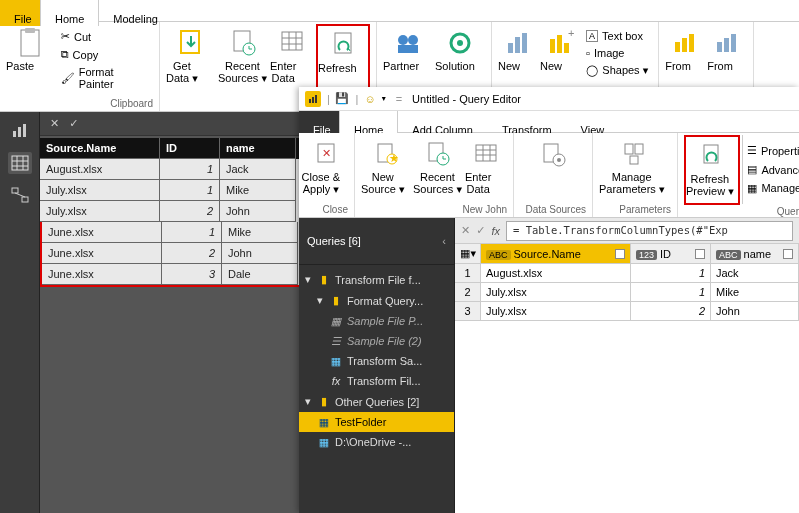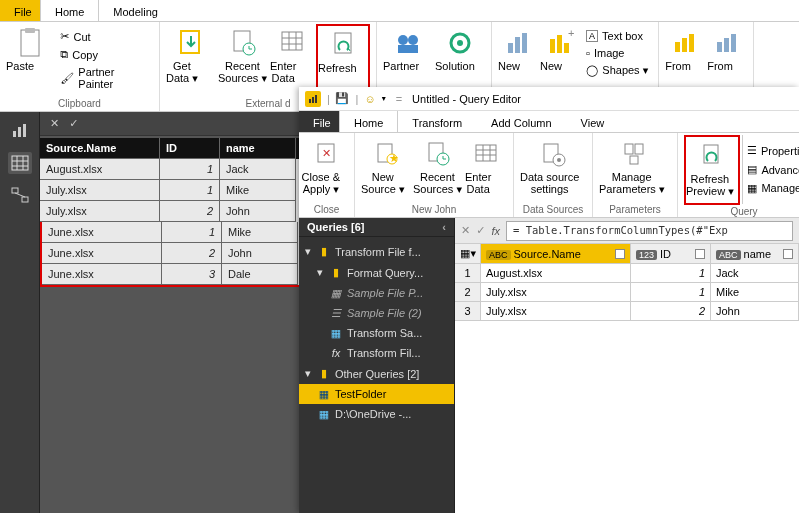--- a/index.html
+++ b/index.html
@@ -1,29 +1,29 @@
 <!DOCTYPE html>
 <html><head>
 <meta charset="utf-8">
 <style>
   * { box-sizing: border-box; font-family: "Segoe UI", Arial, sans-serif; font-size: 11px; margin: 0; padding: 0; }
   body { width: 799px; height: 513px; background: #fff; overflow: hidden; position: relative; }
 
   
   .pbi-main { position: absolute; inset: 0; background: #f3f2f1; }
   .pbi-tabs { height: 22px; background: #fff; border-bottom: 1px solid #ccc; display: flex; }
-  .pbi-tab { padding: 6px 14px; cursor: default; border-right: 1px solid transparent; }
+  .pbi-tab { padding: 13px 14px; cursor: default; border-right: 1px solid transparent; }
   .pbi-tab.file { background: #f3c000; color: #000; font-weight: 400; width: 40px; text-align: center; }
   .pbi-tab.file.dark { background: #333; color: #fff; }
   .pbi-tab.active { background: #fff; border-left: 1px solid #ccc; border-right: 1px solid #ccc; }
 
   .pbi-ribbon { height: 90px; background: #fff; border-bottom: 1px solid #ccc; display: flex; }
   .rgroup { border-right: 1px solid #ddd; padding: 2px 6px 0 6px; display: flex; flex-direction: column; align-items: center; }
   .rgroup .items { display: flex; gap: 2px; align-items: flex-start; }
-  .rgroup .lbl { font-size: 10px; color: #666; text-align: center; height: 14px; line-height: 14px; width: 100%; }
+  .rgroup .lbl { font-size: 10px; color: #666; text-align: right; height: 14px; line-height: 14px; width: 100%; }
   .rbtn-big { width: 50px; text-align: center; padding: 2px 0; }
   .rbtn-big .ic { height: 34px; display: flex; align-items: center; justify-content: center; }
   .rbtn-big .tx { font-size: 10.5px; line-height: 12px; height: 28px; display: flex; align-items: flex-start; justify-content: flex-start; }
   .rbtn-big .tx span { display: block; }
   .rbtn-sm { display: flex; align-items: center; gap: 4px; padding: 2px 4px; font-size: 10.5px; }
   .ic svg { display: block; }
 
   .red-box { border: 2px solid #d00; }
 
   
@@ -44,21 +44,21 @@
 
   
   .qe { position: absolute; top: 87px; left: 299px; right: 0; bottom: 0; background: #fff; box-shadow: -2px 0 6px rgba(0,0,0,.3); display: flex; flex-direction: column; }
   .qe-titlebar { height: 24px; background: #fff; border-bottom: 1px solid #ddd; display: flex; align-items: center; padding: 0 6px; gap: 6px; }
   .qe-titlebar .logo { width: 16px; height: 16px; background: #f3c000; border-radius: 2px; display: flex; align-items: center; justify-content: center; }
   .qe-titlebar .sep { color: #999; }
   .qe-tabs { height: 22px; background: #fff; border-bottom: 1px solid #ccc; display: flex; }
   .qe-ribbon { height: 85px; background: #fff; border-bottom: 1px solid #ccc; display: flex; }
   .qe-body { flex: 1; display: flex; background: #444; }
   .qe-queries { width: 156px; background: #333; color: #ddd; border-right: 1px solid #222; display: flex; flex-direction: column; }
-  .qe-queries-hd { padding: 3px 8px; font-weight: 700; color: #fff; border-bottom: 1px solid #222; display: flex; justify-content: space-between; }
+  .qe-queries-hd { padding: 17px 8px; font-weight: 400; color: #fff; border-bottom: 1px solid #222; display: flex; justify-content: space-between; }
   .qe-tree { flex: 1; padding: 4px 0; overflow: hidden; }
   .tree-item { display: flex; align-items: center; gap: 4px; padding: 4px 4px 4px 8px; white-space: nowrap; overflow: hidden; text-overflow: ellipsis; }
   .tree-item.l1 { padding-left: 6px; }
   .tree-item.l2 { padding-left: 18px; }
   .tree-item.l3 { padding-left: 30px; color: #aaa; font-style: italic; }
   .tree-item.l3b { padding-left: 30px; color: #ddd; }
   .tree-item.sel { background: #f3c000; color: #000; }
   .tri { width: 8px; display: inline-block; }
   .qic { width: 14px; height: 12px; display: inline-flex; align-items: center; justify-content: center; }
 
@@ -114,21 +114,21 @@
           <div class="rbtn-sm">
               <span>✂</span>
               <span>Cut</span>
             </div>
           <div class="rbtn-sm">
               <span>⧉</span>
               <span>Copy</span>
             </div>
           <div class="rbtn-sm">
               <span>🖌</span>
-              <span>Partner Painter</span>
+              <span>Format Painter</span>
             </div>
         </div>
       </div>
       <div class="lbl">Clipboard</div>
     </div>
 
     <div class="rgroup">
       <div class="items" style="flex:1">
         <div class="rbtn-big">
           <div class="ic">
@@ -380,22 +380,22 @@
     <span class="sep">|</span>
     <span style="color:#caa000">☺</span>
       <span style="font-size:8px">▾</span>
     <span class="sep" style="margin:0 4px">=</span>
     <span>Untitled - Query Editor</span>
   </div>
 
   <div class="qe-tabs">
     <div class="pbi-tab file dark">File</div>
     <div class="pbi-tab active">Home</div>
+    <div class="pbi-tab">Add Column</div>
     <div class="pbi-tab">Transform</div>
-    <div class="pbi-tab">Add Column</div>
     <div class="pbi-tab">View</div>
   </div>
 
   <div class="qe-ribbon">
     <div class="rgroup" style="width:56px">
       <div class="items" style="flex:1">
         <div class="rbtn-big">
           <div class="ic">
               <svg width="28" height="28">
                 <rect x="5" y="4" width="16" height="18" fill="#fff" stroke="#888"></rect>
@@ -461,24 +461,20 @@
     <div class="rgroup">
       <div class="items" style="flex:1">
         <div class="rbtn-big" style="width:66px">
           <div class="ic">
               <svg width="28" height="28">
                 <rect x="5" y="4" width="14" height="18" fill="#fff" stroke="#888"></rect>
                 <circle cx="20" cy="20" r="6" fill="#fff" stroke="#888"></circle>
                 <circle cx="20" cy="20" r="2" fill="#888"></circle>
               </svg>
             </div>
-          <div class="tx">
-              <span style="white-space:pre-line">Data source
-settings</span>
-            </div>
         </div>
       </div>
       <div class="lbl">Data Sources</div>
     </div>
 
     <div class="rgroup">
       <div class="items" style="flex:1">
         <div class="rbtn-big" style="width:72px">
           <div class="ic">
               <svg width="28" height="28">

